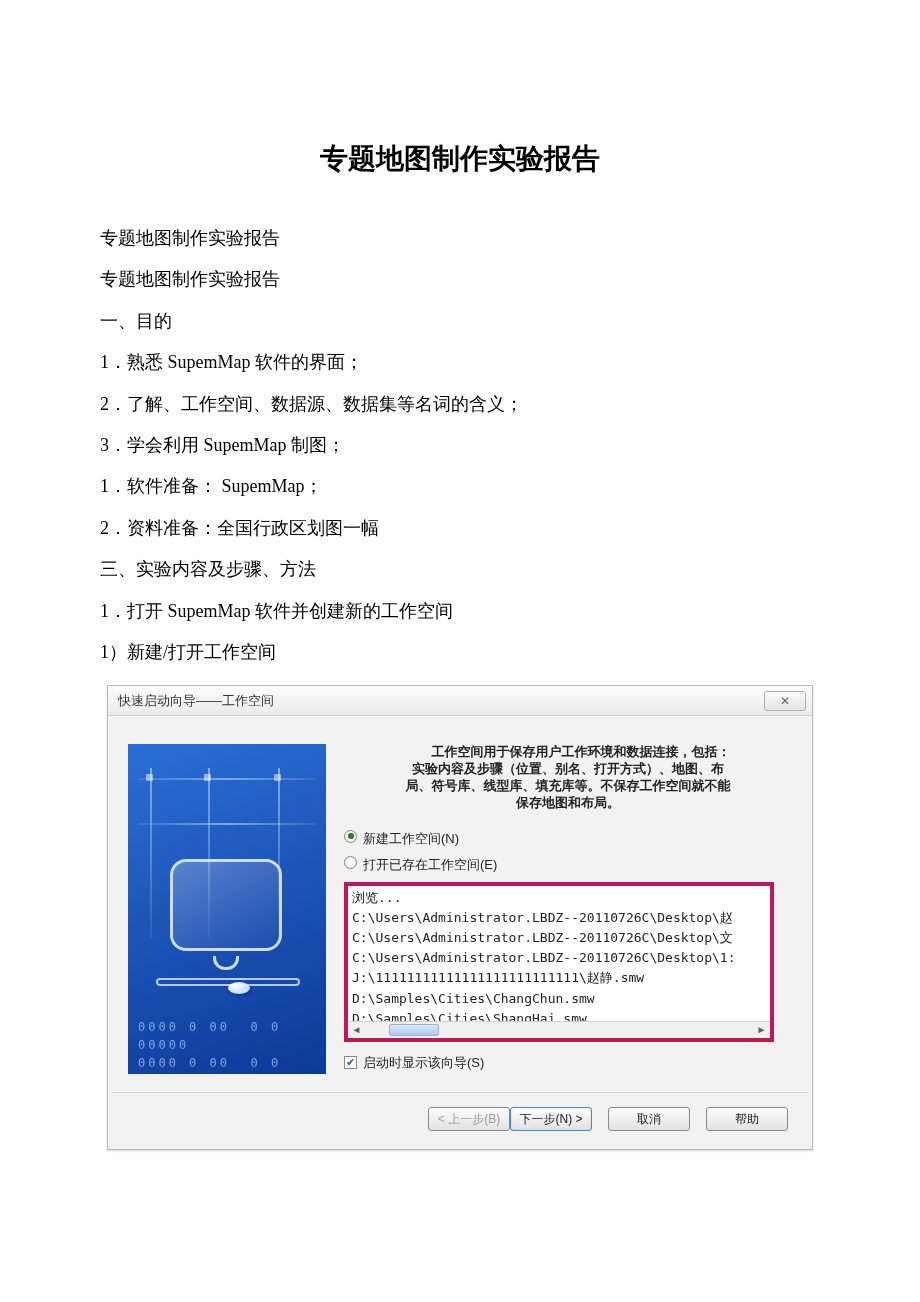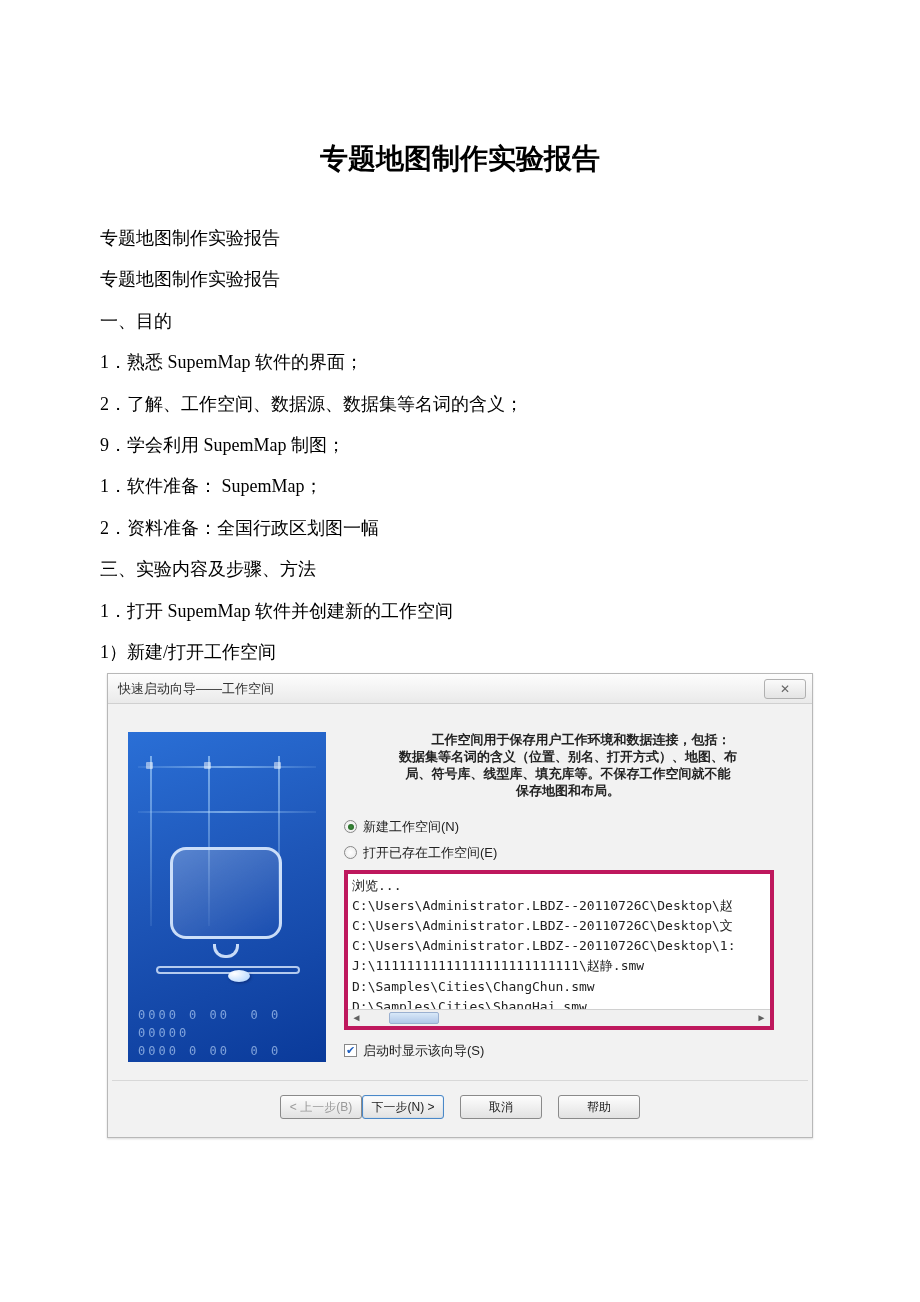--- a/index.html
+++ b/index.html
@@ -37,20 +37,21 @@
       top: 707px;
       font-size: 42px;
       font-weight: bold;
       color: rgba(190, 190, 190, 0.55);
       font-family: Arial, sans-serif;
       letter-spacing: 1px;
       pointer-events: none;
       z-index: 0;
     }
     .dialog-wrapper {
+      margin-top: 12px;
       position: relative;
       z-index: 1;
     }
     .dialog {
       width: 706px;
       margin: 0 auto;
       border: 1px solid #b8b8b8;
       background: #f2f2f2;
       font-family: "Microsoft YaHei", SimSun, sans-serif;
       box-shadow: 0 1px 2px rgba(0,0,0,0.15);
@@ -185,21 +186,20 @@
       font-family: SimSun, "宋体", serif;
       text-align: center;
       font-weight: bold;
     }
     .desc-text .indent {
       display: inline-block;
       width: 2em;
     }
     .radio-row {
       display: flex;
-      align-items: center;
       gap: 6px;
       margin-bottom: 8px;
       font-size: 13px;
     }
     .radio {
       width: 13px;
       height: 13px;
       border: 1px solid #888;
       border-radius: 50%;
       background: radial-gradient(#fff, #e8e8e8);
@@ -281,21 +281,21 @@
       display: flex;
       align-items: center;
       justify-content: center;
       font-size: 11px;
       color: #2060c0;
       line-height: 1;
     }
     .dialog-footer {
       padding: 14px 24px 18px 24px;
       display: flex;
-      justify-content: center;
+      justify-content: flex-end;
       gap: 16px;
     }
     .btn {
       min-width: 82px;
       height: 24px;
       border: 1px solid #8a8a8a;
       background: linear-gradient(#fdfdfd, #e2e2e2);
       border-radius: 3px;
       font-size: 12px;
       display: flex;
@@ -324,21 +324,21 @@
   <div class="watermark">www.bdocx.com</div>
 
   <h1 class="title">专题地图制作实验报告</h1>
 
   <div class="body-text">
     <p>专题地图制作实验报告</p>
     <p>专题地图制作实验报告</p>
     <p>一、目的</p>
     <p>1．熟悉 SupemMap 软件的界面；</p>
     <p>2．了解、工作空间、数据源、数据集等名词的含义；</p>
-    <p>9．学会利用 SupemMap 制图；</p>
+    <p>3．学会利用 SupemMap 制图；</p>
     <p>1．软件准备： SupemMap；</p>
     <p>2．资料准备：全国行政区划图一幅</p>
     <p>三、实验内容及步骤、方法</p>
     <p>1．打开 SupemMap 软件并创建新的工作空间</p>
     <p>1）新建/打开工作空间</p>
   </div>
 
   <div class="dialog-wrapper">
     <div class="dialog">
 
@@ -365,21 +365,21 @@
           <div class="monitor"></div>
           <div class="monitor-stand"></div>
           <div class="monitor-base"></div>
           <div class="mouse"></div>
           <div class="keyboard">0000 0 00 &nbsp;0 0 00000<br>0000 0 00 &nbsp;0 0</div>
         </div>
 
         <div class="form-side">
           <div class="desc-text">
             <span class="indent"></span><span>工作空间用于保存用户工作环境和数据连接，包括：</span><br>
-            <span>数据集等名词的含义（位置、别名、打开方式）、地图、布</span><br>
+            <span>实验内容及步骤（位置、别名、打开方式）、地图、布</span><br>
             <span>局、符号库、线型库、填充库等。不保存工作空间就不能</span><br>
             <span>保存地图和布局。</span>
           </div>
 
           <div class="radio-row">
             <div class="radio checked"></div>
             <span>新建工作空间(N)</span>
           </div>
 
           <div class="radio-row">

